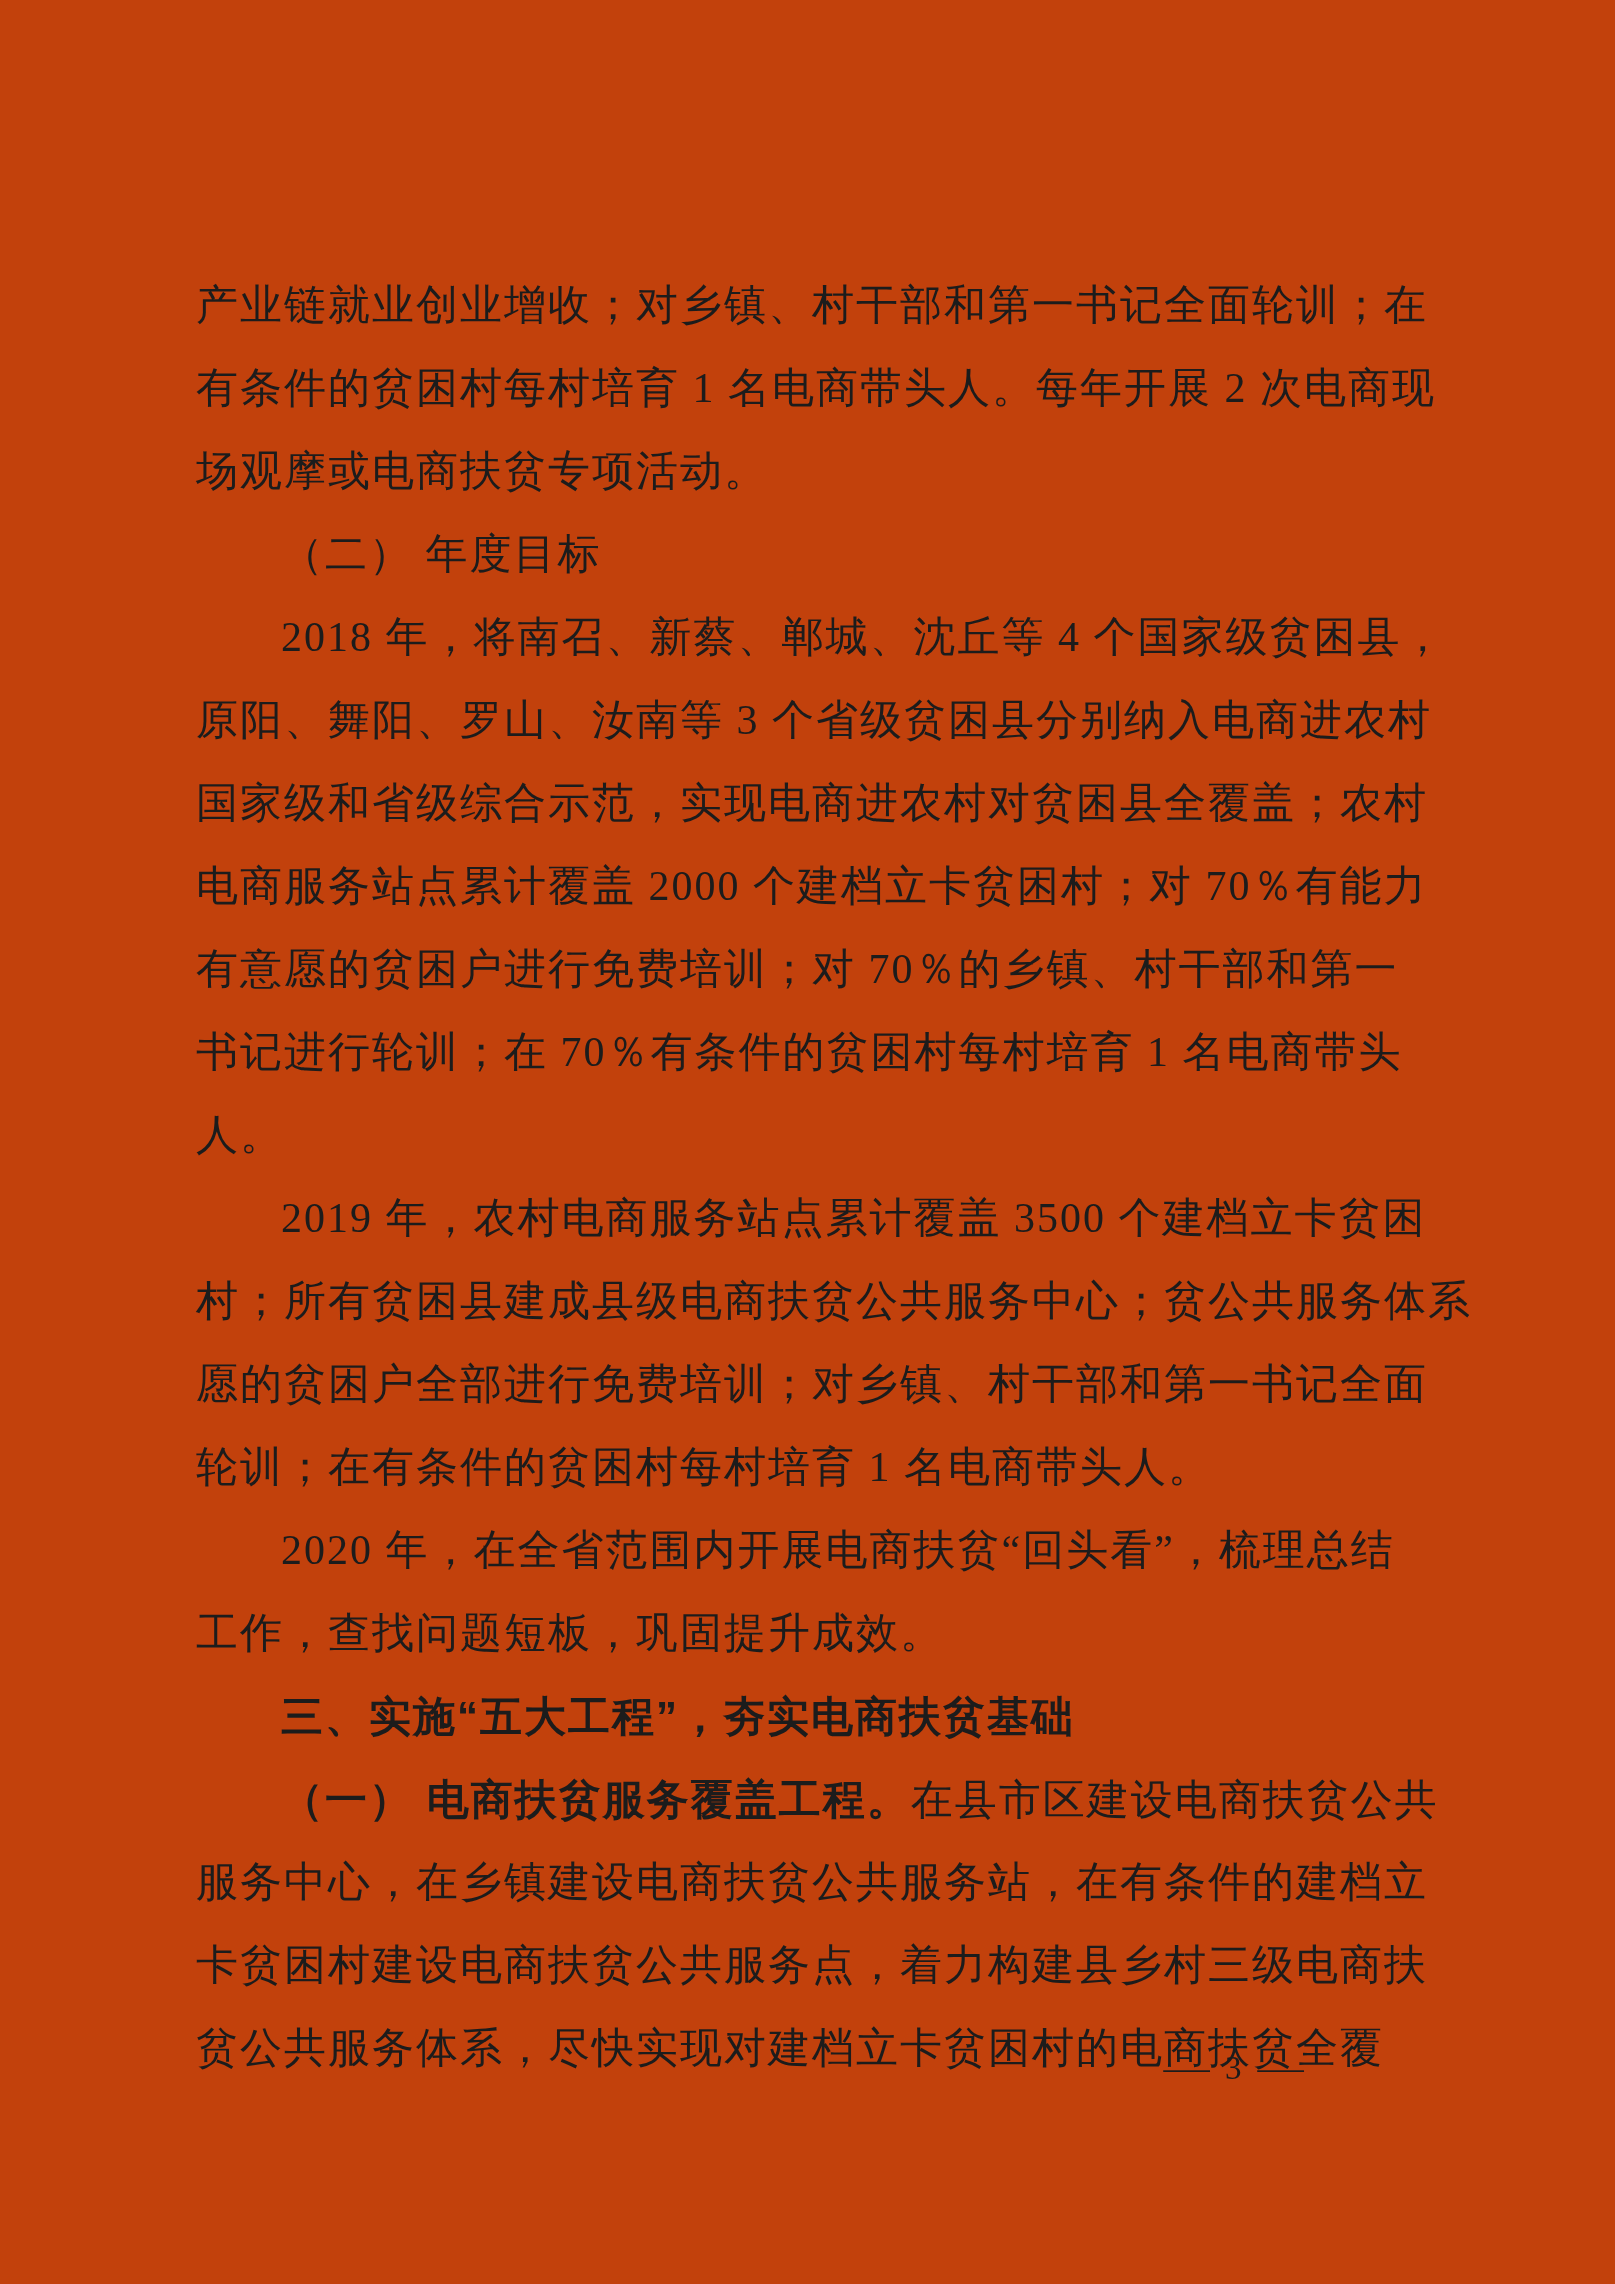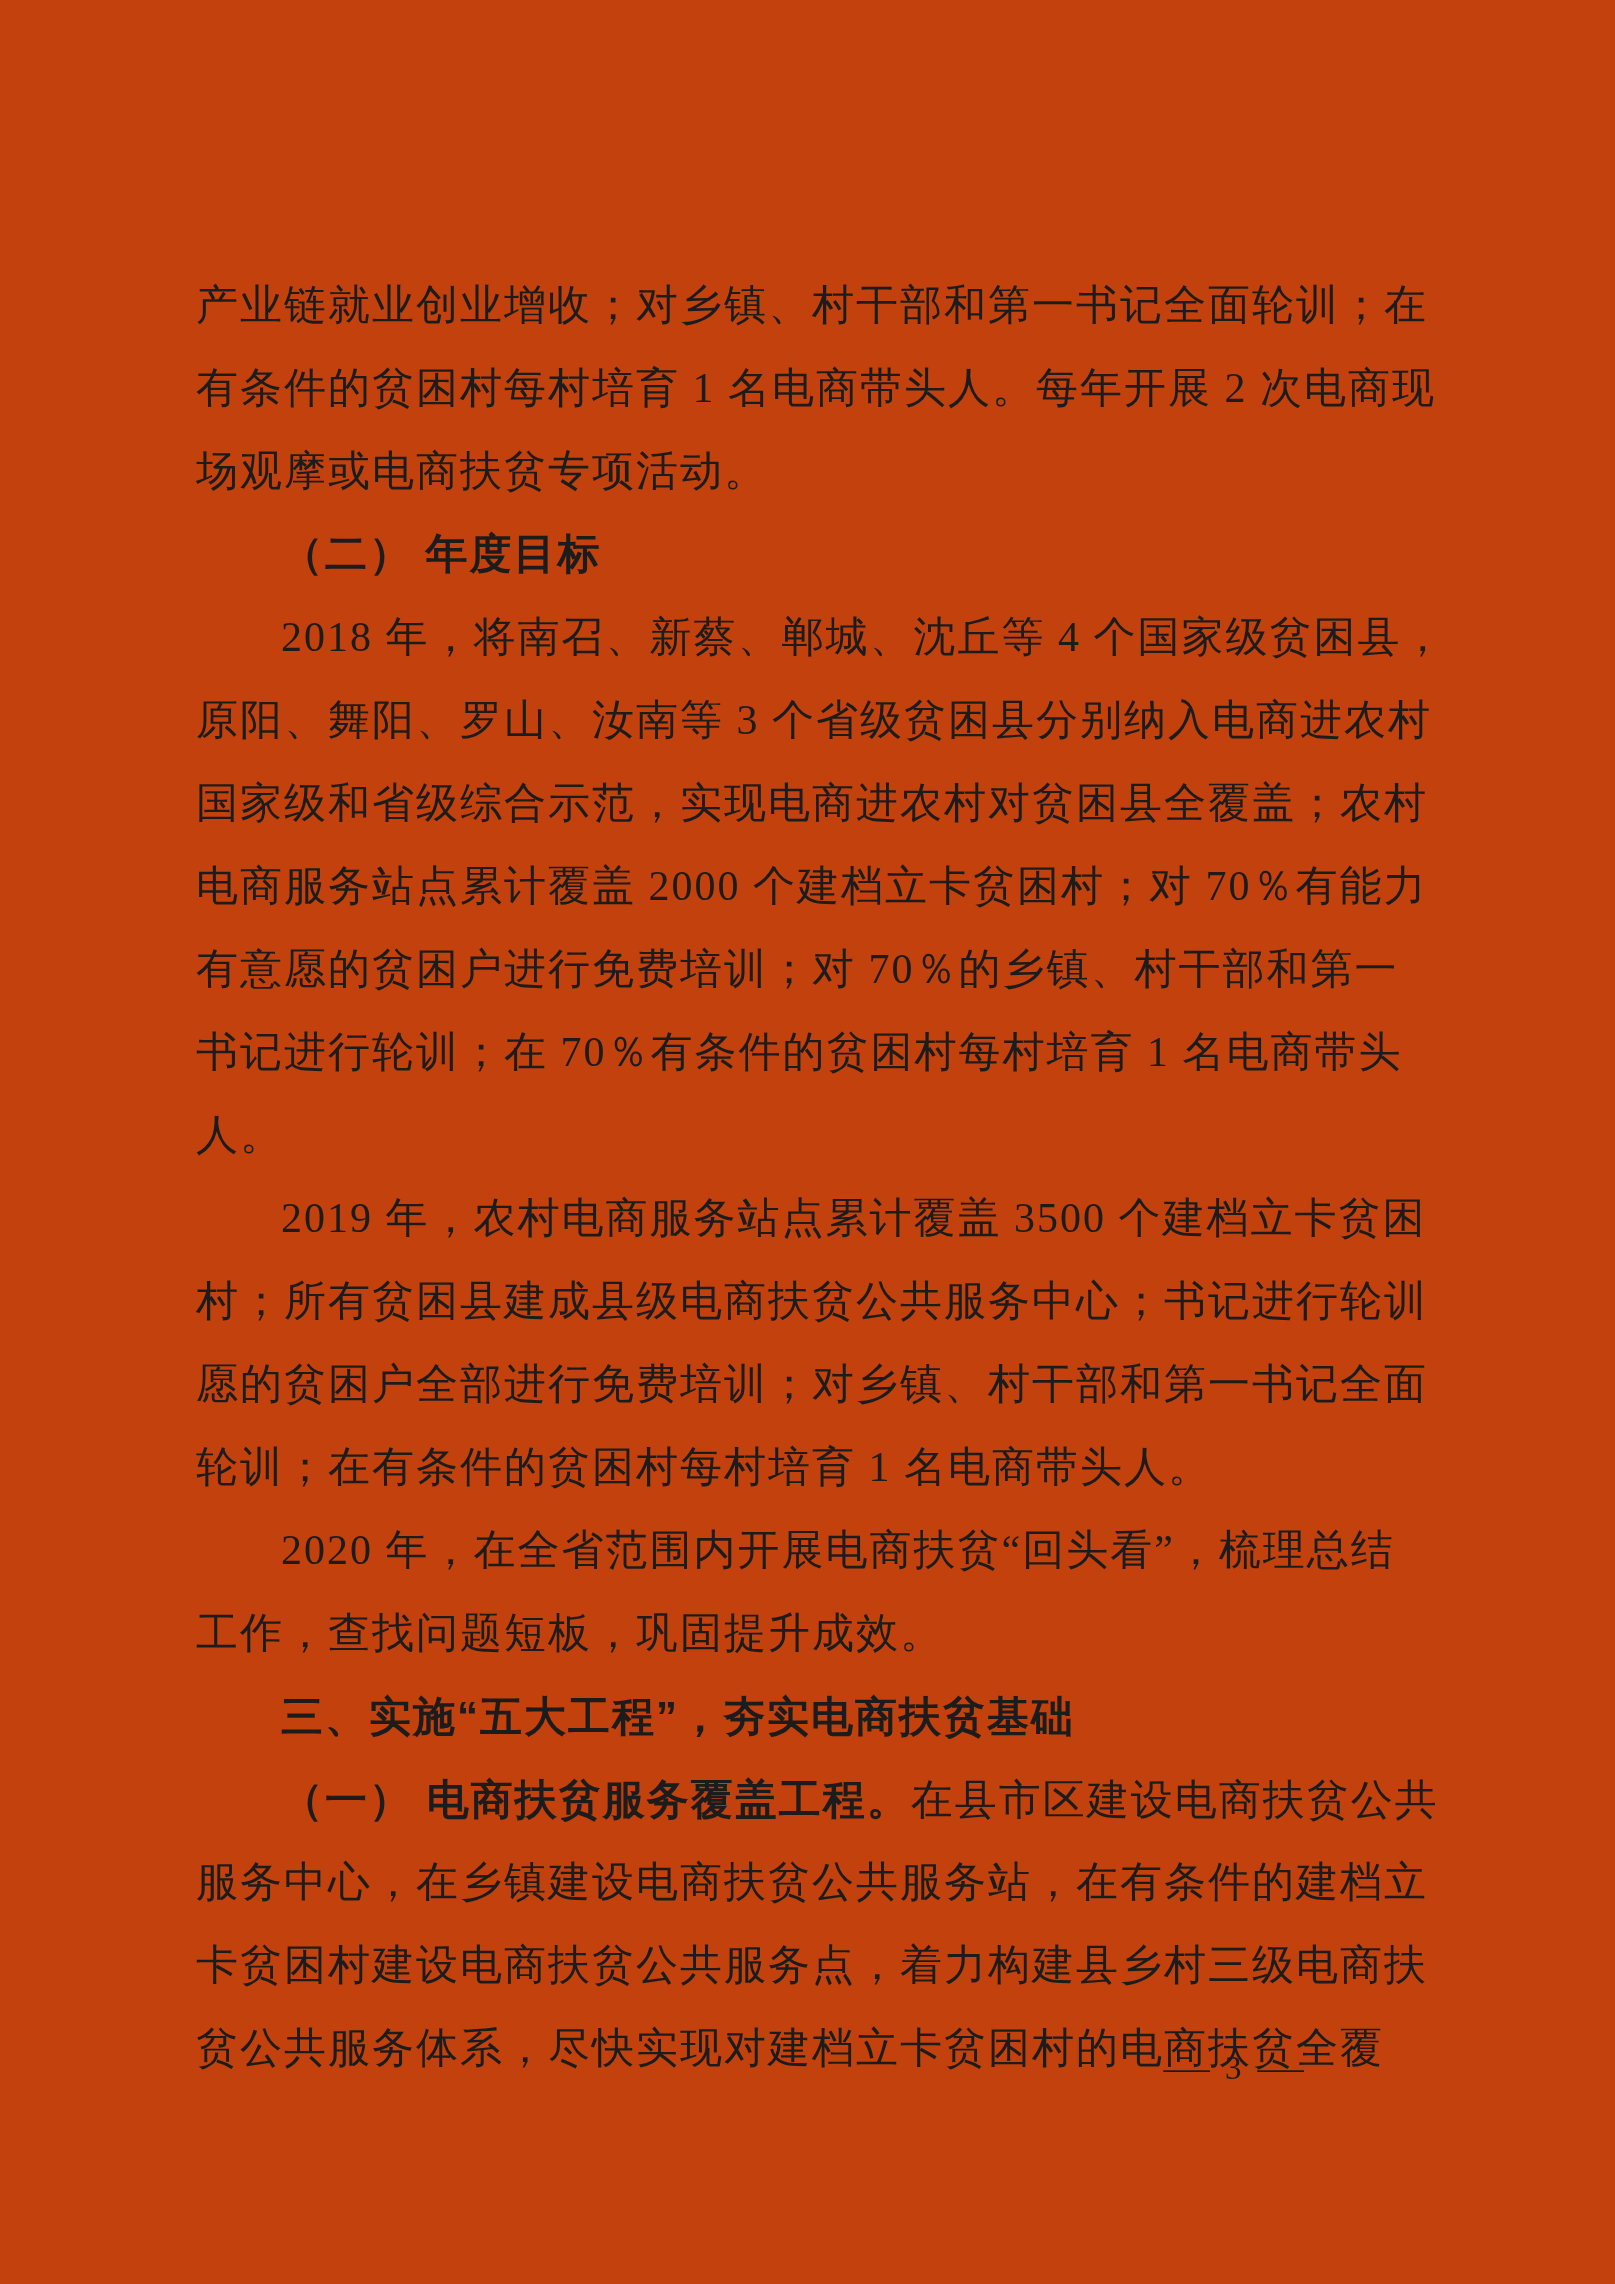--- a/index.html
+++ b/index.html
@@ -27,21 +27,21 @@
     line-height: 83px;
     height: 83px;
     letter-spacing: 2px;
     white-space: nowrap;
   }
   .indent {
     padding-left: 85px;
   }
   .kaiti {
     
-    font-weight: 700;
+    font-weight: 400;
   }
   .heading {
     font-family: "Liberation Sans", "DejaVu Sans", sans-serif;
     font-weight: bold;
   }
   .bold-part {
     font-family: "Liberation Sans", "DejaVu Sans", sans-serif;
     font-weight: bold;
     margin-top: 24px;
   }
@@ -72,21 +72,21 @@
     <div class="line">场观摩或电商扶贫专项活动。</div>
     <div class="line indent kaiti">（二） 年度目标</div>
     <div class="line indent">2018 年，将南召、新蔡、郸城、沈丘等 4 个国家级贫困县，</div>
     <div class="line">原阳、舞阳、罗山、汝南等 3 个省级贫困县分别纳入电商进农村</div>
     <div class="line">国家级和省级综合示范，实现电商进农村对贫困县全覆盖；农村</div>
     <div class="line">电商服务站点累计覆盖 2000 个建档立卡贫困村；对 70％有能力</div>
     <div class="line">有意愿的贫困户进行免费培训；对 70％的乡镇、村干部和第一</div>
     <div class="line">书记进行轮训；在 70％有条件的贫困村每村培育 1 名电商带头</div>
     <div class="line">人。</div>
     <div class="line indent">2019 年，农村电商服务站点累计覆盖 3500 个建档立卡贫困</div>
-    <div class="line">村；所有贫困县建成县级电商扶贫公共服务中心；书记进行轮训</div>
+    <div class="line">村；所有贫困县建成县级电商扶贫公共服务中心；贫公共服务体系</div>
     <div class="line">愿的贫困户全部进行免费培训；对乡镇、村干部和第一书记全面</div>
     <div class="line">轮训；在有条件的贫困村每村培育 1 名电商带头人。</div>
     <div class="line indent">2020 年，在全省范围内开展电商扶贫“回头看”，梳理总结</div>
     <div class="line">工作，查找问题短板，巩固提升成效。</div>
     <div class="line indent heading">三、实施“五大工程”，夯实电商扶贫基础</div>
     <div class="line indent">
       <span class="bold-part">（一） 电商扶贫服务覆盖工程。</span><span>在县市区建设电商扶贫公共</span>
     </div>
     <div class="line">服务中心，在乡镇建设电商扶贫公共服务站，在有条件的建档立</div>
     <div class="line">卡贫困村建设电商扶贫公共服务点，着力构建县乡村三级电商扶</div>

